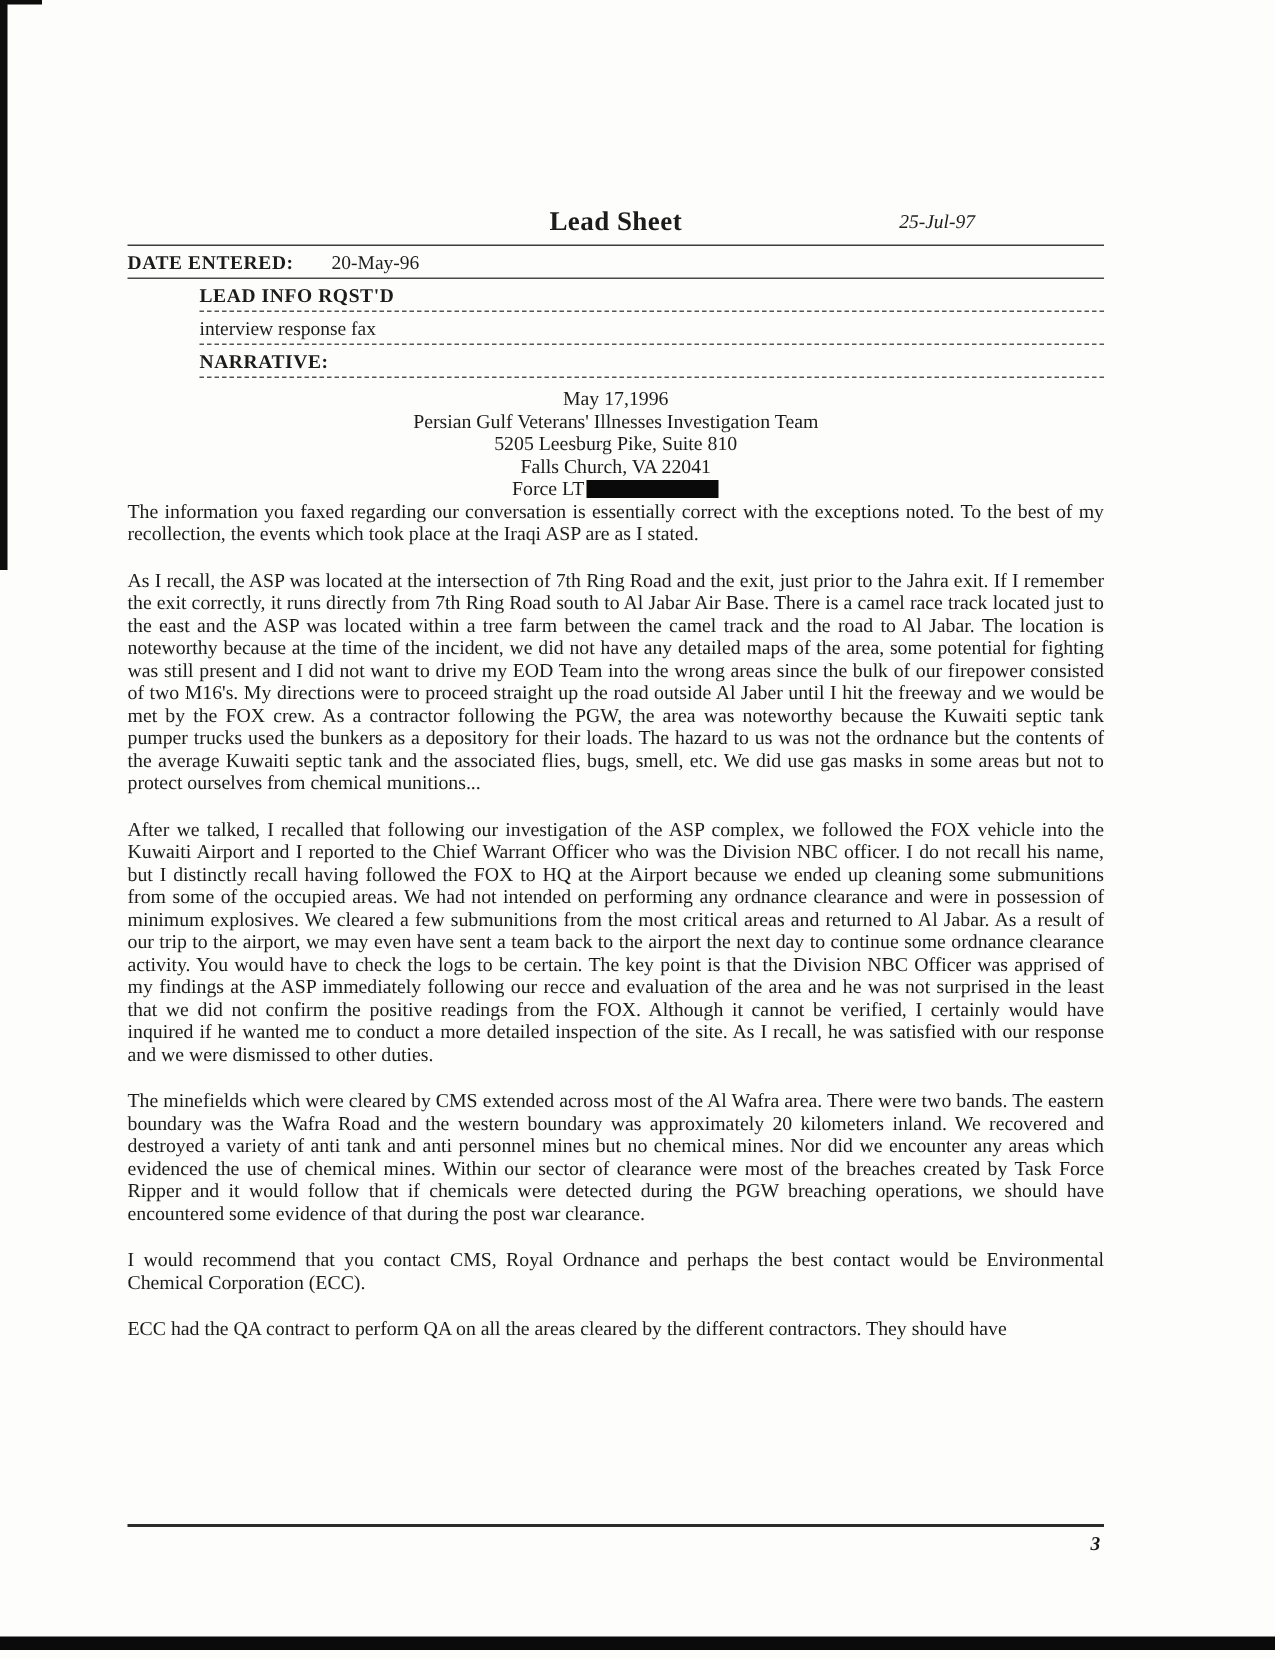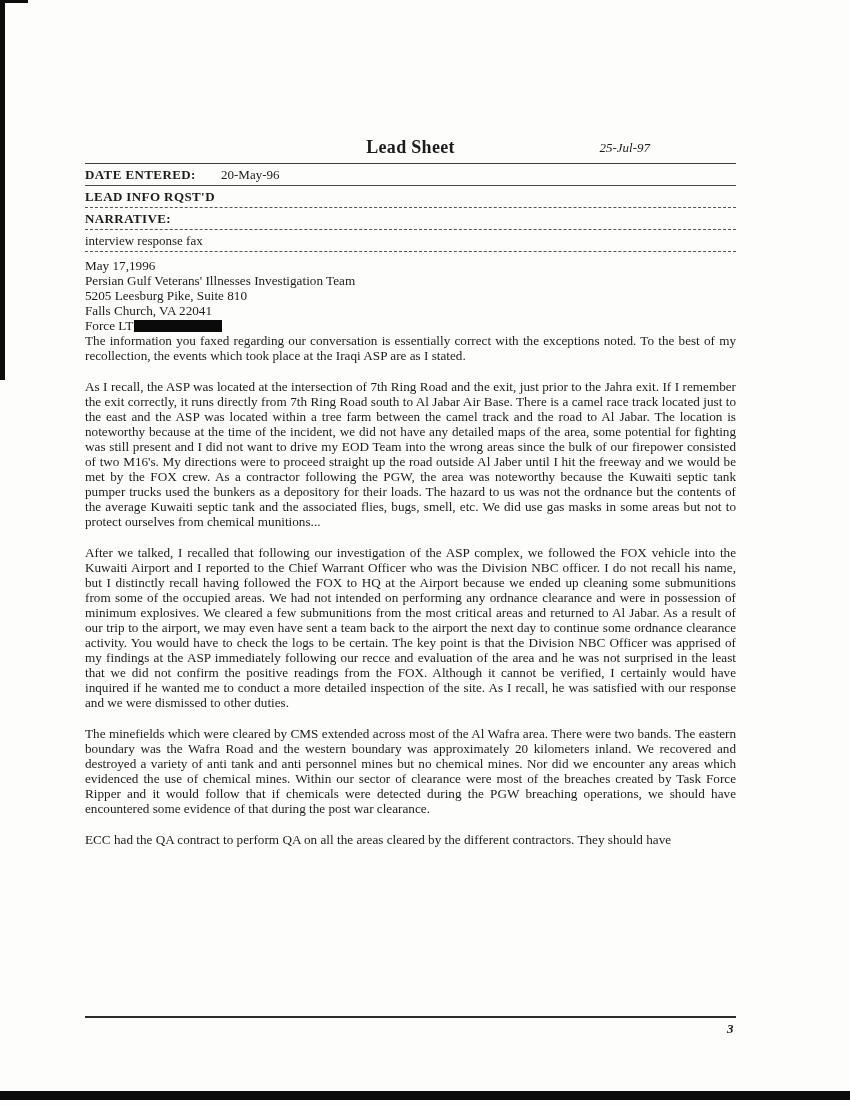--- a/index.html
+++ b/index.html
@@ -56,29 +56,29 @@
     font-size: 13px;
   }
   .field-row {
     border-bottom: 1px solid #4a4a4a;
     padding: 3px 0 3px 0;
     font-size: 13px;
     line-height: 15px;
     height: 15px;
     white-space: nowrap;
   }
-  .field-row.dashed { border-bottom-style: dashed; border-bottom-color: #555; }
+  .field-row.dashed { border-bottom-style: dashed; border-bottom-color: #555; margin-left: 48px; }
   .bold { font-weight: bold; letter-spacing: 0.4px; }
   .field-value { margin-left: 22px; margin-top: 16px; }
   .body {
     padding-top: 6px;
     font-size: 13.2px;
     line-height: 15px;
   }
-  .body p { margin: 0; }
+  .body p { margin: 0; text-align: center; }
   .body p.para { text-align: justify; margin-top: 16px; }
   .body p.para.first { margin-top: 0; }
   .redaction {
     display: inline-block;
     background: #0a0a0a;
     height: 12px;
     vertical-align: -2px;
     margin: 0 1px;
   }
   .redaction.attention { width: 128px; }
@@ -113,38 +113,39 @@
     <div class="field-row">
       <span class="bold">DATE ENTERED:</span>
       <span class="field-value">20-May-96</span>
     </div>
 
     <div class="field-row dashed">
       <span class="bold">LEAD INFO RQST'D</span>
     </div>
 
     <div class="field-row dashed">
-      <span class="bold">NARRATIVE:</span>
+      <span>interview response fax</span>
     </div>
 
     <div class="field-row dashed">
-      <span>interview response fax</span>
+      <span class="bold">NARRATIVE:</span>
     </div>
 
     <div class="body">
       <p>May 17,1996</p>
       <p>Persian Gulf Veterans' Illnesses Investigation Team</p>
       <p>5205 Leesburg Pike, Suite 810</p>
       <p>Falls Church, VA 22041</p>
       <p><span>Force LT</span><span class="redaction dear"></span></p>
 
       <p class="para first">The information you faxed regarding our conversation is essentially correct with the exceptions noted.  To the best of my recollection, the events which took place at the Iraqi ASP are as I stated.</p>
       <p class="para">As I recall, the ASP was located at the intersection of 7th Ring Road and the exit, just prior to the Jahra exit. If I remember the exit correctly, it runs directly from 7th Ring Road south to Al Jabar Air Base. There is a camel race track located just to the east and the ASP was located within a tree farm between the camel track and the road to Al Jabar. The location is noteworthy because at the time of the incident, we did not have any detailed maps of the area, some potential for fighting was still present and I did not want to drive my EOD Team into the wrong areas since the bulk of our firepower consisted of two M16's.  My directions were to proceed straight up the road outside Al Jaber until I hit the freeway and we would be met by the FOX crew. As a contractor following the PGW, the area was noteworthy because the Kuwaiti septic tank pumper trucks used the bunkers as a depository for their loads. The hazard to us was not the ordnance but the contents of the average Kuwaiti septic tank and the associated flies, bugs, smell, etc. We did use gas masks in some areas but not to protect ourselves from chemical munitions...</p>
       <p class="para">After we talked, I recalled that following our investigation of the ASP complex, we followed the FOX vehicle into the Kuwaiti Airport and I reported to the Chief Warrant Officer who was the Division NBC officer. I do not recall his name, but I distinctly recall having followed the FOX to HQ at the Airport because we ended up cleaning some submunitions from some of the occupied areas. We had not intended on performing any ordnance clearance and were in possession of minimum explosives. We cleared a few submunitions from the most critical areas and returned to Al Jabar. As a result of our trip to the airport, we may even have sent a team back to the airport the next day to continue some ordnance clearance activity. You would have to check the logs to be certain. The key point is that the Division NBC Officer was apprised of my findings at the ASP immediately following our recce and evaluation of the area and he was not surprised in the least that we did not confirm the positive readings from the FOX. Although it cannot be verified, I certainly would have inquired if he wanted me to conduct a more detailed inspection of the site. As I recall, he was satisfied with our response and we were dismissed to other duties.</p>
       <p class="para">The minefields which were cleared by CMS extended across most of the Al Wafra area.  There were two bands. The eastern boundary was the Wafra Road and the western boundary was approximately 20 kilometers inland. We recovered and destroyed a variety of anti tank and anti personnel mines but no chemical mines.  Nor did we encounter any areas which evidenced the use of chemical mines.  Within our sector of clearance were most of the breaches created by Task Force Ripper and it would follow that if chemicals were detected during the PGW breaching operations, we should have encountered some evidence of that during the post war clearance.</p>
+      <p class="para">I would recommend that you contact CMS, Royal Ordnance and perhaps the best contact would be Environmental Chemical Corporation (ECC).</p>
       <p class="para">ECC had the QA contract to perform QA on all the areas cleared by the different contractors. They should have</p>
     </div>
 
   </div>
 
   <div class="footer-line"></div>
   <div class="page-num">3</div>
 
   <div class="artifact-bottom"></div>
 

